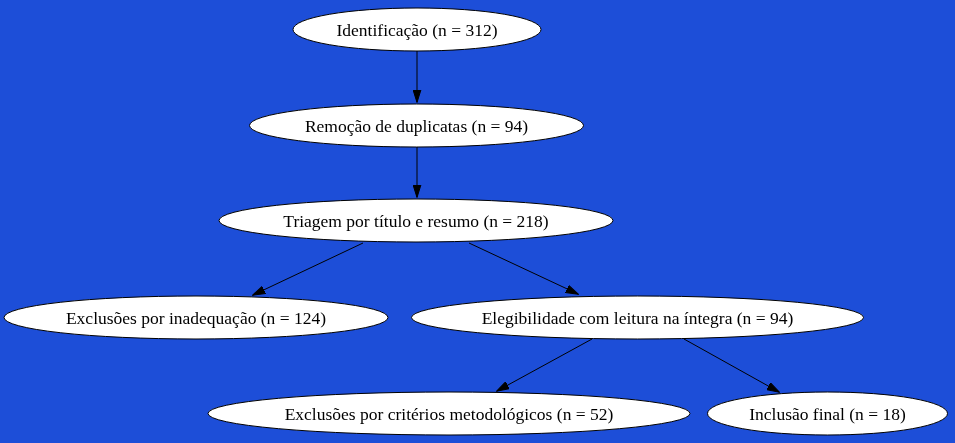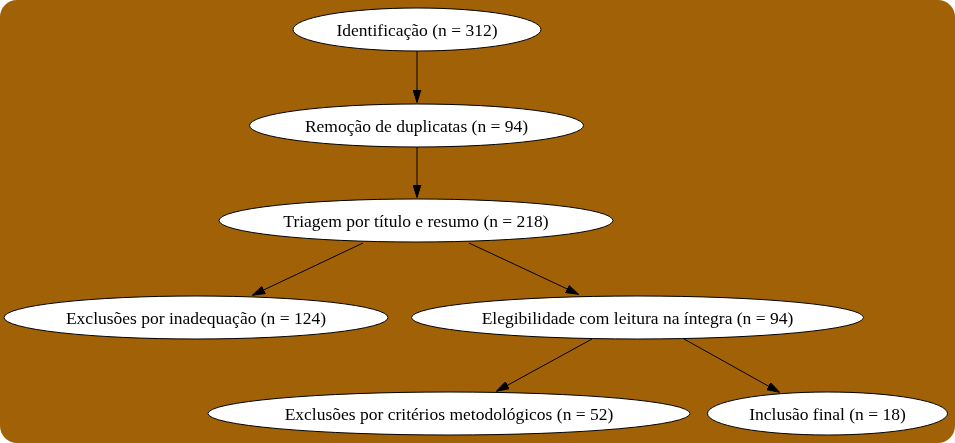--- a/index.html
+++ b/index.html
@@ -3,24 +3,23 @@
 <meta charset="utf-8">
 <style>
   html, body {
     margin: 0;
     padding: 0;
     background: #ffffff;
   }
   .diagram-wrap {
     width: 955px;
     height: 443px;
-    background: #a16207;
+    background: #1d4ed8;
     position: relative;
     overflow: hidden;
-    border-radius: 17px;
   }
   svg {
     display: block;
   }
   .node-ellipse {
     fill: #ffffff;
     stroke: #000000;
     stroke-width: 1;
   }
   .node-label {

